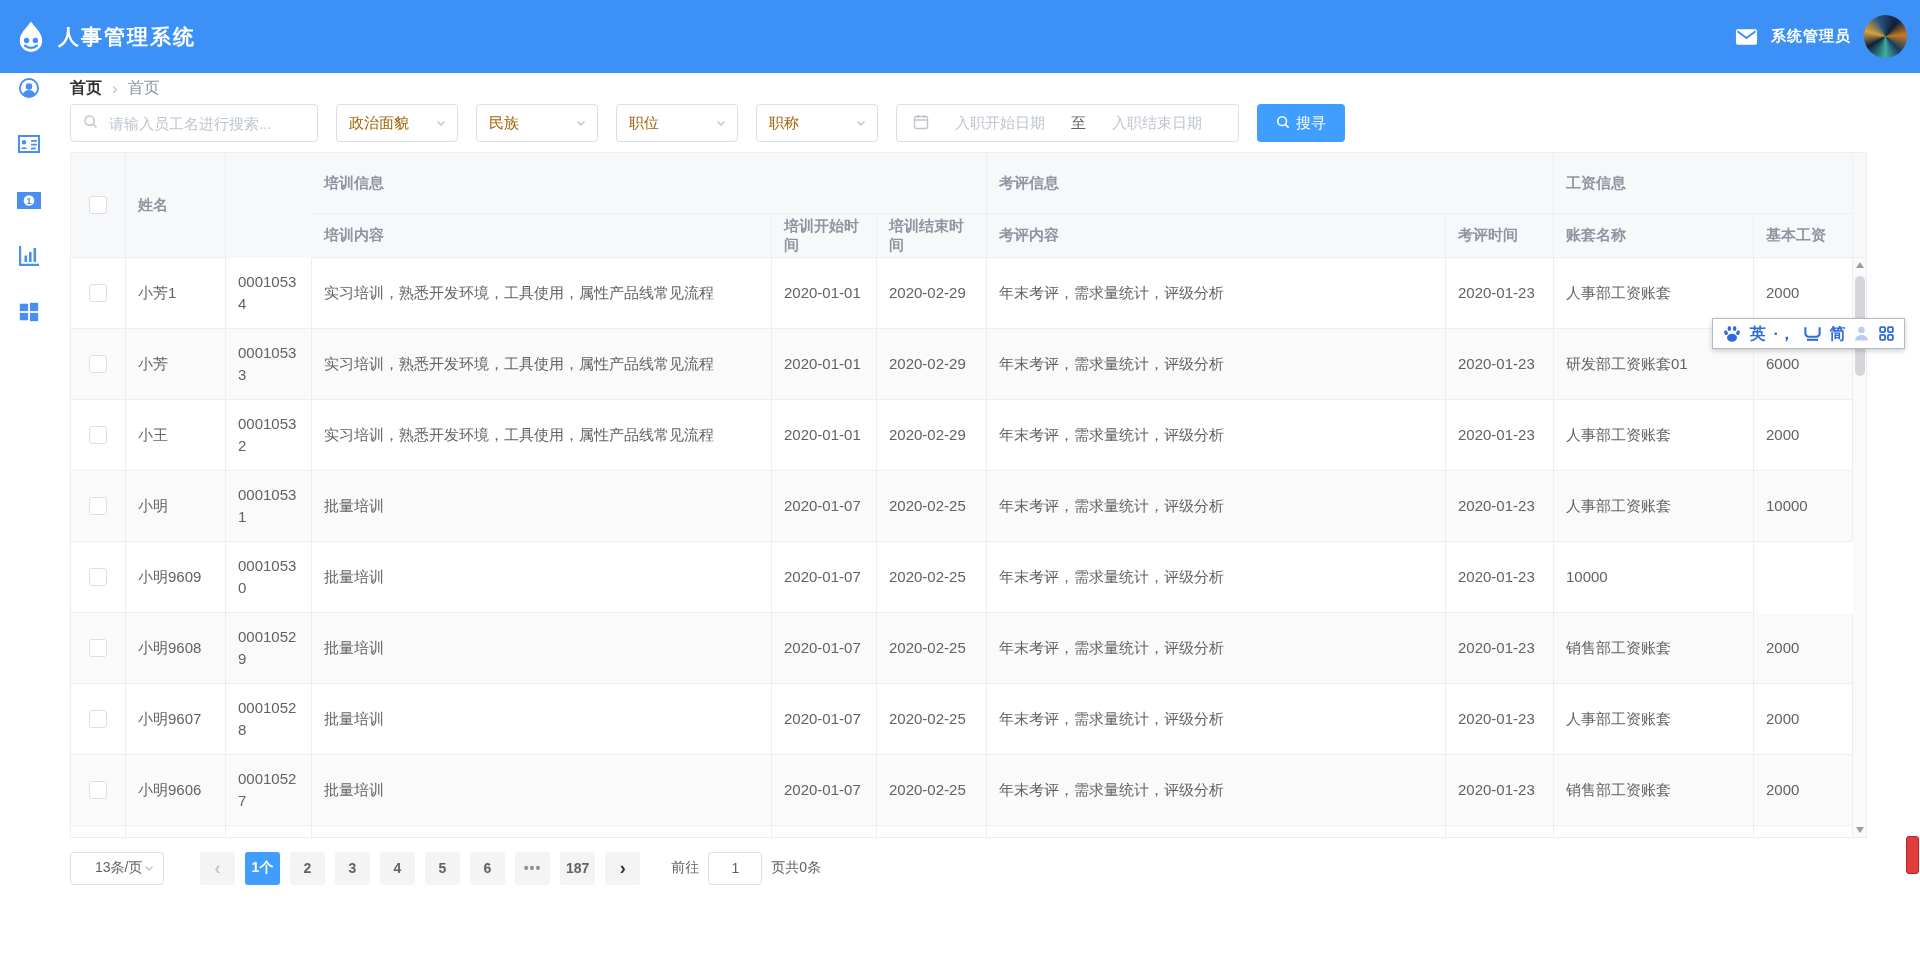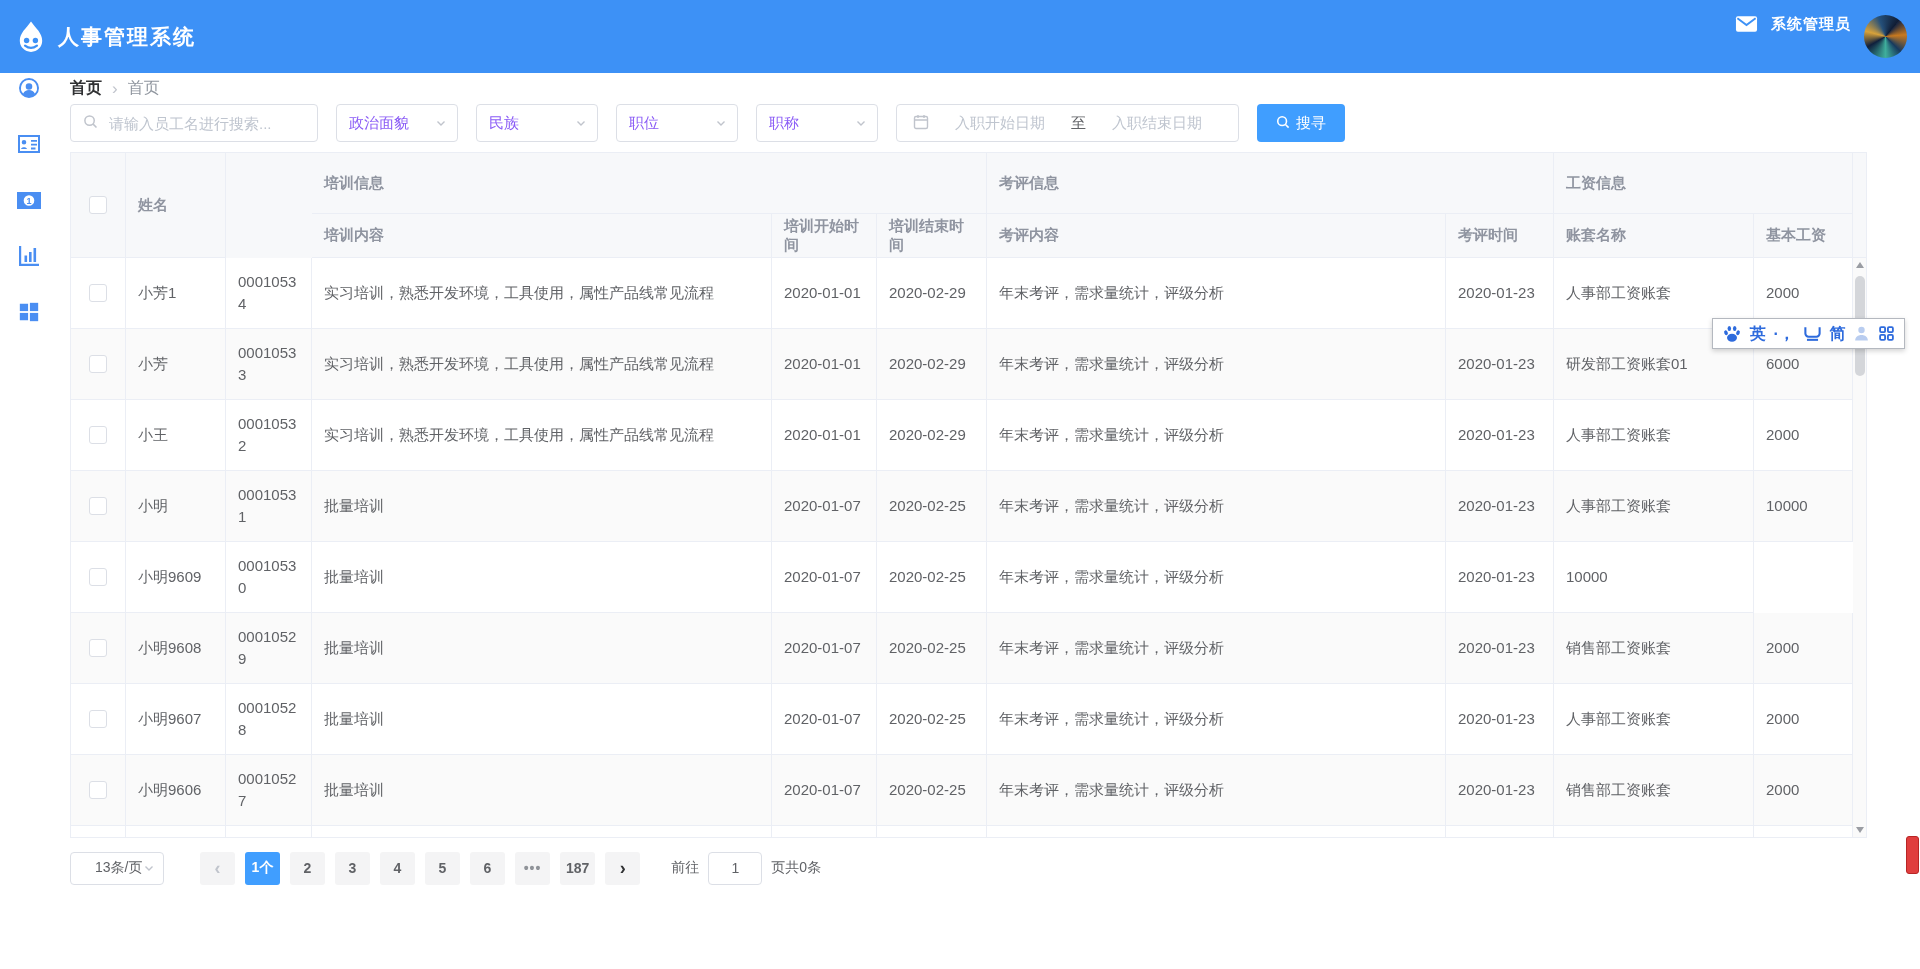--- a/index.html
+++ b/index.html
@@ -4,21 +4,21 @@
 <style>
   html,body{margin:0;padding:0}
   body{width:1920px;height:969px;position:relative;overflow:hidden;background:#fff;
        font-family:"Liberation Sans","DejaVu Sans",sans-serif;color:#606266}
 
   
   .topbar{position:absolute;left:0;top:0;width:1920px;height:73px;background:#3d91f6;
           display:flex;align-items:center;color:#fff;z-index:3}
   .logo{margin-left:13px;display:flex;align-items:center}
   .app-title{font-size:21px;font-weight:bold;letter-spacing:2px;margin-left:9px}
-  .top-right{margin-left:auto;display:flex;align-items:flex-start;gap:13px;margin-right:13px}
+  .top-right{margin-left:auto;display:flex;align-items:center;gap:13px;margin-right:13px}
   .admin-name{font-size:15px;font-weight:bold;letter-spacing:1px}
   .avatar{width:43px;height:43px;border-radius:50%;
     background:conic-gradient(from 40deg,#14223f,#c8791f 45deg,#173a5e 95deg,#3fae9c 140deg,#0f1f3c 200deg,#d8a23a 245deg,#25507a 300deg,#101c33 360deg)}
 
   
   .sidebar{position:absolute;left:0;top:57px;width:57px;bottom:0;background:#fff;
            display:flex;flex-direction:column;align-items:center;padding-top:19px;gap:32px;z-index:2}
   .side-item{width:24px;height:24px;display:flex;align-items:center;justify-content:center;cursor:pointer}
 
   
@@ -29,21 +29,21 @@
 
   
   .filters{position:absolute;left:70px;top:104px;height:38px;display:flex;align-items:center;gap:18px;font-size:15px}
   .fbox{height:38px;border:1px solid #dcdfe6;border-radius:4px;box-sizing:border-box;background:#fff;
         display:flex;align-items:center}
   .search-box{width:248px;padding:0 12px;gap:9px}
   .search-box input{border:none;outline:none;flex:1;font-size:15px;color:#737373;background:transparent;
         font-family:"Liberation Sans","DejaVu Sans",sans-serif}
   .search-box input::placeholder{color:#bfc5cf}
   .select-box{width:122px;padding:0 10px 0 12px;justify-content:space-between;cursor:pointer}
-  .ph{color:#8b5cf6}
+  .ph{color:#a16207}
   .date-box{width:343px;padding:0 16px;gap:6px}
   .date-ph{flex:1;text-align:center;color:#bfc5cf}
   .date-to{color:#606266}
   .search-btn{width:88px;height:38px;background:#409eff;border:none;border-radius:4px;color:#fff;font-size:15px;
         display:flex;align-items:center;justify-content:center;gap:6px;cursor:pointer;
         font-family:"Liberation Sans","DejaVu Sans",sans-serif}
 
   
   .table-wrap{position:absolute;left:70px;top:152px;width:1796px;height:684px;
         border-top:1px solid #ebeef5;border-left:1px solid #ebeef5;border-bottom:1px solid #ebeef5;box-sizing:content-box;z-index:1}

